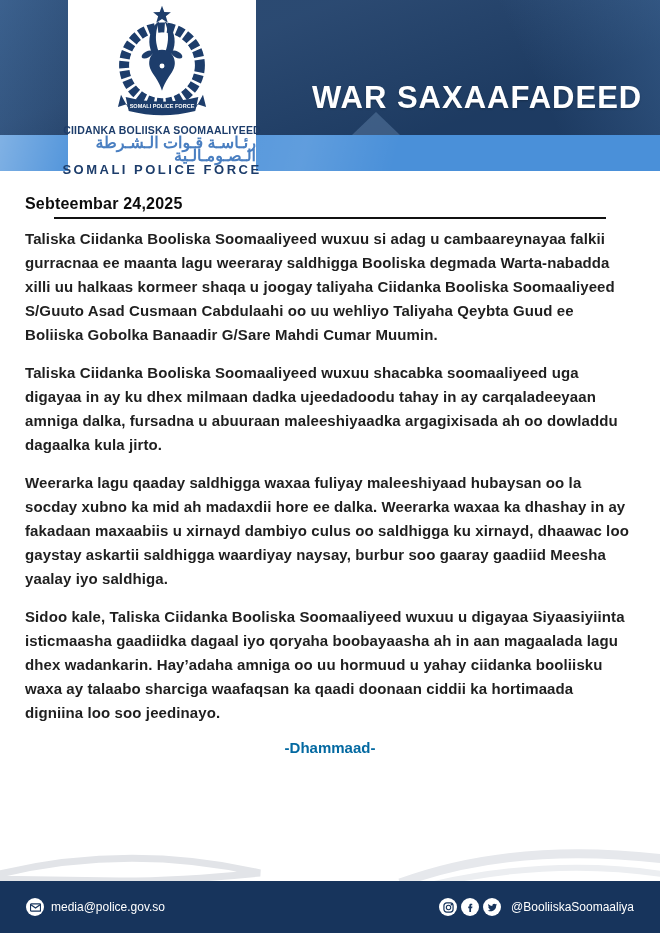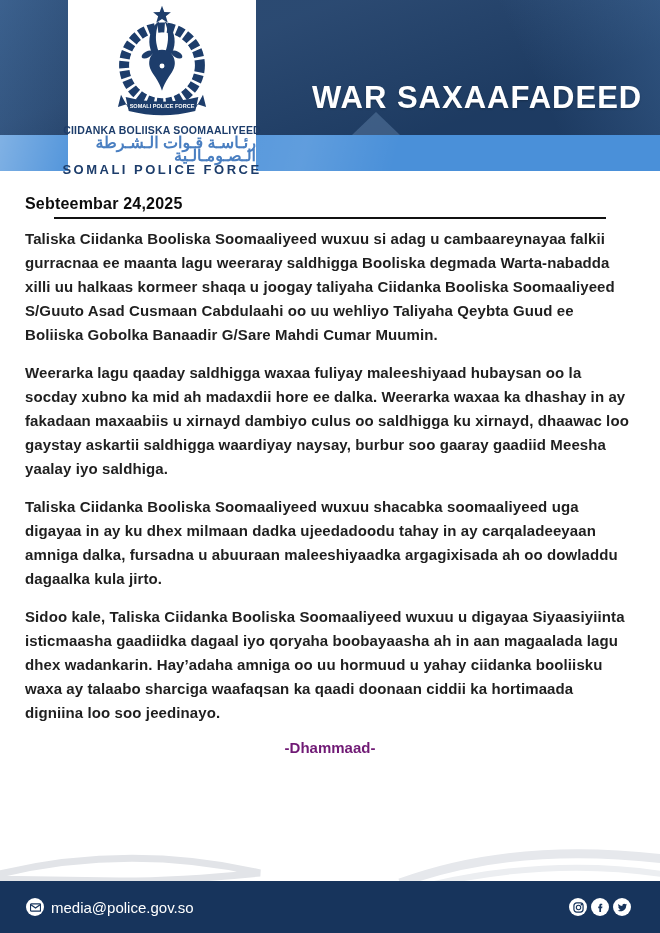--- a/index.html
+++ b/index.html
@@ -56,33 +56,33 @@
   }
   .divider {
     margin:4px auto 8px auto; width:552px; height:0;
     border-top:2.5px solid #111111;
   }
   .body-text p {
     font-size:15px; font-weight:700; color:#1f1f1f;
     line-height:24px; letter-spacing:.1px; margin-bottom:14px;
     text-align:left;
   }
-  .end-mark { text-align:center; font-size:15px; font-weight:700; color:#701a75; }
+  .end-mark { text-align:center; font-size:15px; font-weight:700; color:#0369a1; }
 
   
   .watermark { position:absolute; left:0; bottom:52px; width:660px; height:60px; pointer-events:none; }
 
   
   .footer {
     position:absolute; left:0; bottom:0; width:100%; height:52px;
     background:#17345c;
     display:flex; align-items:center; justify-content:space-between;
     padding:0 26px; z-index:3;
   }
-  .footer-item { display:flex; align-items:center; gap:7px; color:#ffffff; font-size:15px; }
+  .footer-item { display:flex; align-items:center; gap:7px; color:#ffffff; font-size:12px; }
   .circle-icon {
     width:18px; height:18px; border-radius:50%; background:#ffffff;
     display:flex; align-items:center; justify-content:center; flex:0 0 auto;
   }
   .social-icons { display:flex; gap:4px; margin-right:3px; }
 </style>
 </head>
 <body>
 
 <div class="page">
@@ -118,22 +118,22 @@
       <div class="logo-line2">رئـاسـة قـوات الـشـرطة الـصـومـالـية</div>
       <div class="logo-line3">SOMALI POLICE FORCE</div>
     </div>
   </div>
 
   <div class="content">
     <div class="date-line">Sebteembar 24,2025</div>
     <div class="divider"></div>
     <div class="body-text">
       <p>Taliska Ciidanka Booliska Soomaaliyeed wuxuu si adag u cambaareynayaa falkii gurracnaa ee maanta lagu weeraray saldhigga Booliska degmada Warta-nabadda xilli uu halkaas kormeer shaqa u joogay taliyaha Ciidanka Booliska Soomaaliyeed S/Guuto Asad Cusmaan Cabdulaahi oo uu wehliyo Taliyaha Qeybta Guud ee Boliiska Gobolka Banaadir G/Sare Mahdi Cumar Muumin.</p>
+      <p>Taliska Ciidanka Booliska Soomaaliyeed wuxuu shacabka soomaaliyeed uga digayaa in ay ku dhex milmaan dadka ujeedadoodu tahay in ay carqaladeeyaan amniga dalka, fursadna u abuuraan maleeshiyaadka argagixisada ah oo dowladdu dagaalka kula jirto.</p>
       <p>Weerarka lagu qaaday saldhigga waxaa fuliyay maleeshiyaad hubaysan oo la socday xubno ka mid ah madaxdii hore ee dalka. Weerarka waxaa ka dhashay in ay fakadaan maxaabiis u xirnayd dambiyo culus oo saldhigga ku xirnayd, dhaawac loo gaystay askartii saldhigga waardiyay naysay, burbur soo gaaray gaadiid Meesha yaalay iyo saldhiga.</p>
-      <p>Taliska Ciidanka Booliska Soomaaliyeed wuxuu shacabka soomaaliyeed uga digayaa in ay ku dhex milmaan dadka ujeedadoodu tahay in ay carqaladeeyaan amniga dalka, fursadna u abuuraan maleeshiyaadka argagixisada ah oo dowladdu dagaalka kula jirto.</p>
       <p>Sidoo kale, Taliska Ciidanka Booliska Soomaaliyeed wuxuu u digayaa Siyaasiyiinta isticmaasha gaadiidka dagaal iyo qoryaha boobayaasha ah in aan magaalada lagu dhex wadankarin. Hay’adaha amniga oo uu hormuud u yahay ciidanka booliisku waxa ay talaabo sharciga waafaqsan ka qaadi doonaan ciddii ka hortimaada digniina loo soo jeedinayo.</p>
     </div>
     <div class="end-mark">-Dhammaad-</div>
   </div>
 
   <svg class="watermark" viewBox="0 0 660 60">
     <path d="M-20 58 Q120 20 260 52 Q180 60 120 60 Z" fill="none" stroke="#e2e4e8" stroke-width="7"></path>
     <path d="M400 62 Q520 18 680 40" fill="none" stroke="#e6e8ec" stroke-width="9"></path>
     <path d="M430 64 Q560 34 680 56" fill="none" stroke="#eceef1" stroke-width="6"></path>
   </svg>
@@ -163,16 +163,17 @@
           <svg width="11" height="11" viewBox="0 0 12 12">
               <path d="M7.8 2 H6.3 C5.2 2 4.7 2.7 4.7 3.8 V5 H3.5 V6.8 H4.7 V11 H6.6 V6.8 H7.8 L8.1 5 H6.6 V4 C6.6 3.6 6.8 3.5 7.1 3.5 H8 Z" fill="#17345c"></path>
             </svg>
         </span>
         <span class="circle-icon">
           <svg width="11" height="11" viewBox="0 0 12 12">
               <path d="M11 2.8 C10.6 3 10.2 3.1 9.8 3.15 C10.25 2.88 10.55 2.5 10.7 2 C10.3 2.25 9.85 2.42 9.4 2.5 C9 2.1 8.45 1.85 7.85 1.85 C6.7 1.85 5.8 2.78 5.8 3.9 C5.8 4.06 5.82 4.22 5.85 4.37 C4.15 4.3 2.6 3.5 1.6 2.25 C1.4 2.6 1.3 2.97 1.3 3.4 C1.3 4.1 1.65 4.75 2.2 5.1 C1.85 5.08 1.55 5 1.25 4.85 V4.88 C1.25 5.88 1.95 6.7 2.9 6.9 C2.7 6.95 2.5 6.98 2.3 6.98 C2.15 6.98 2 6.97 1.88 6.94 C2.15 7.75 2.9 8.35 3.8 8.37 C3.1 8.9 2.2 9.22 1.25 9.22 C1.08 9.22 0.92 9.21 0.75 9.19 C1.65 9.78 2.75 10.12 3.9 10.12 C7.85 10.12 9.95 6.98 9.95 4.28 L9.94 4 C10.35 3.68 10.72 3.27 11 2.8 Z" fill="#17345c"></path>
             </svg>
         </span>
       </span>
+      <span>@BooliiskaSoomaaliya</span>
     </div>
   </div>
 
 </div>
 
 </body></html>

